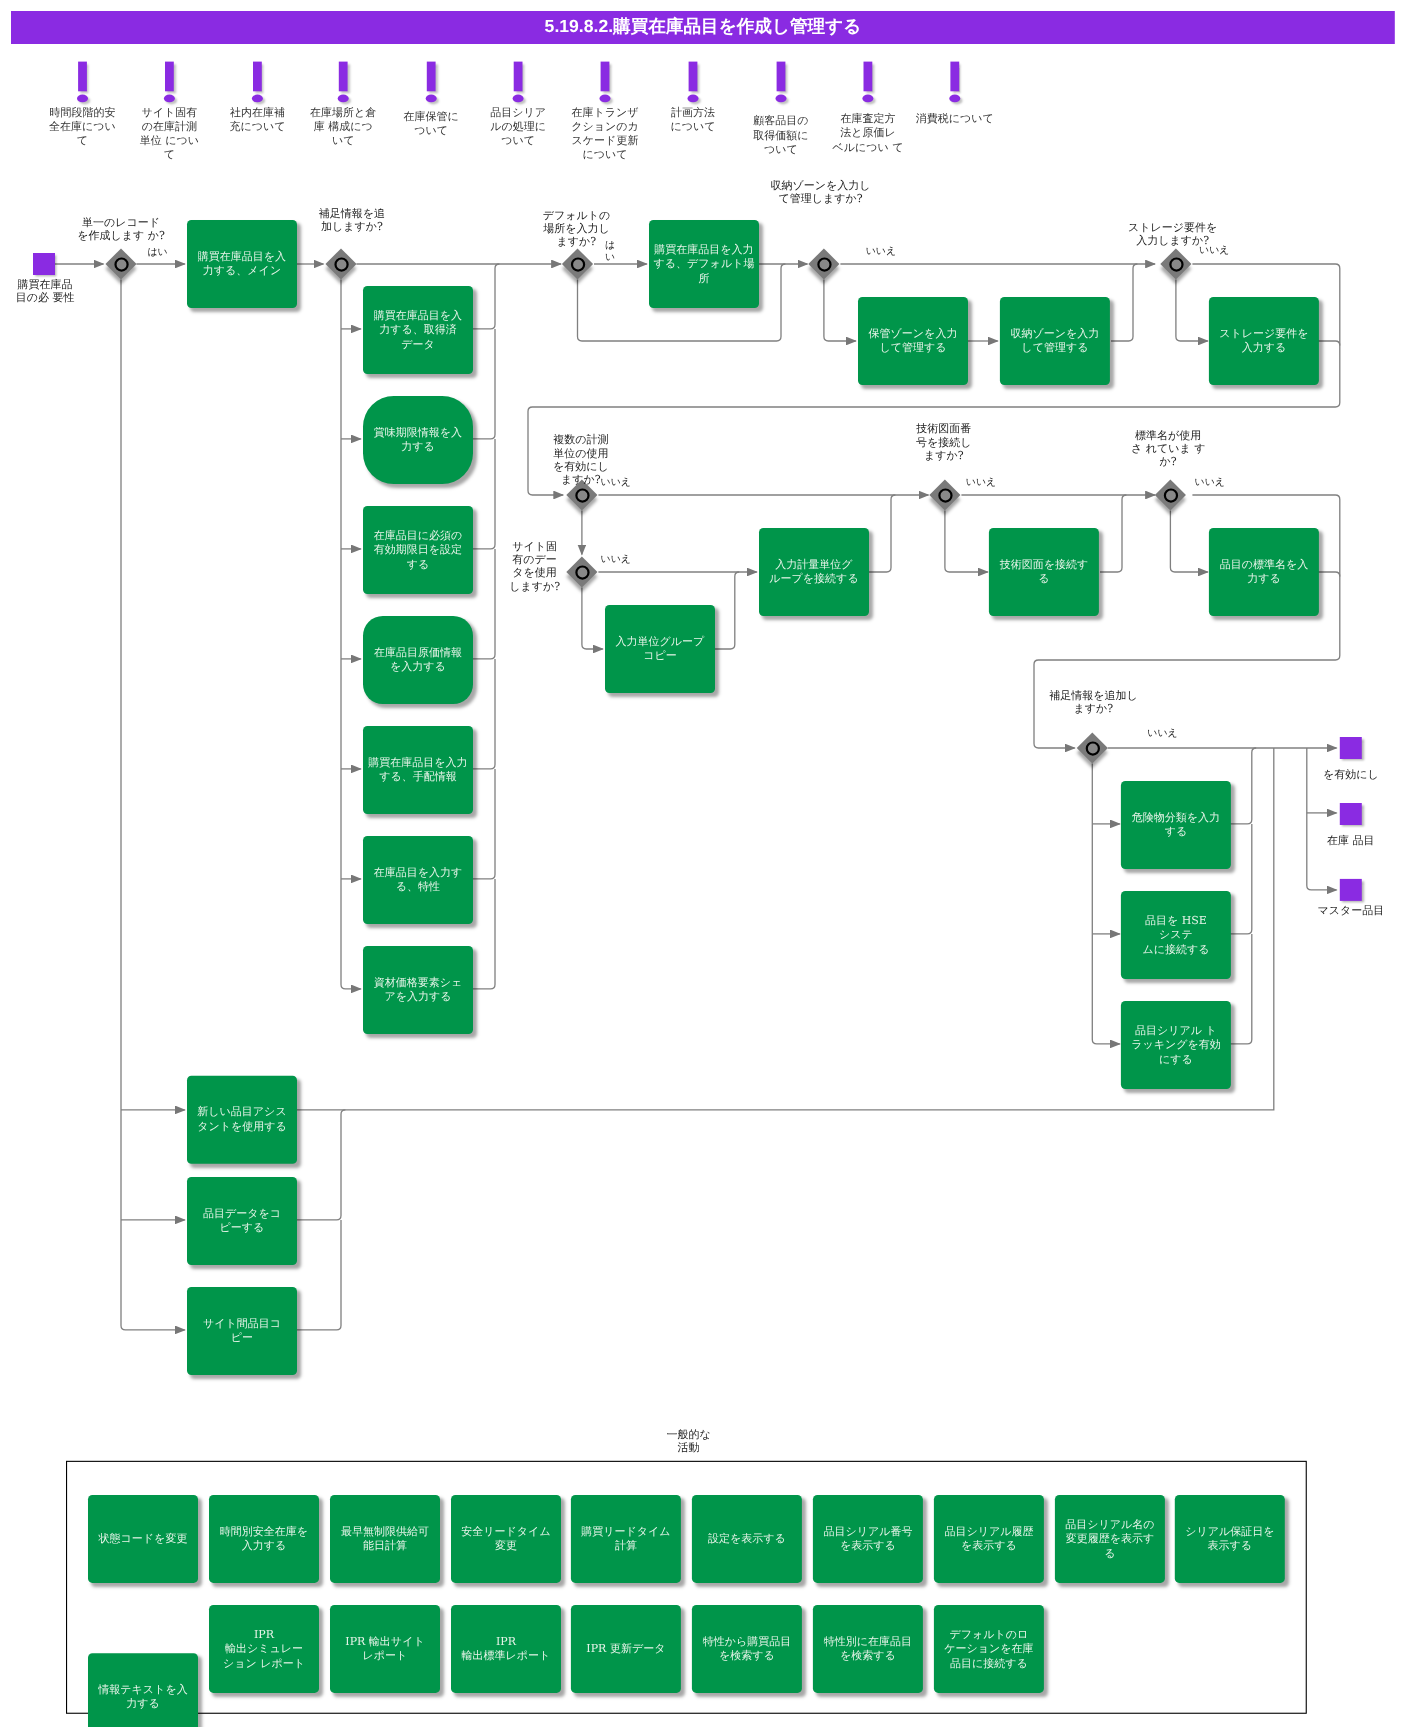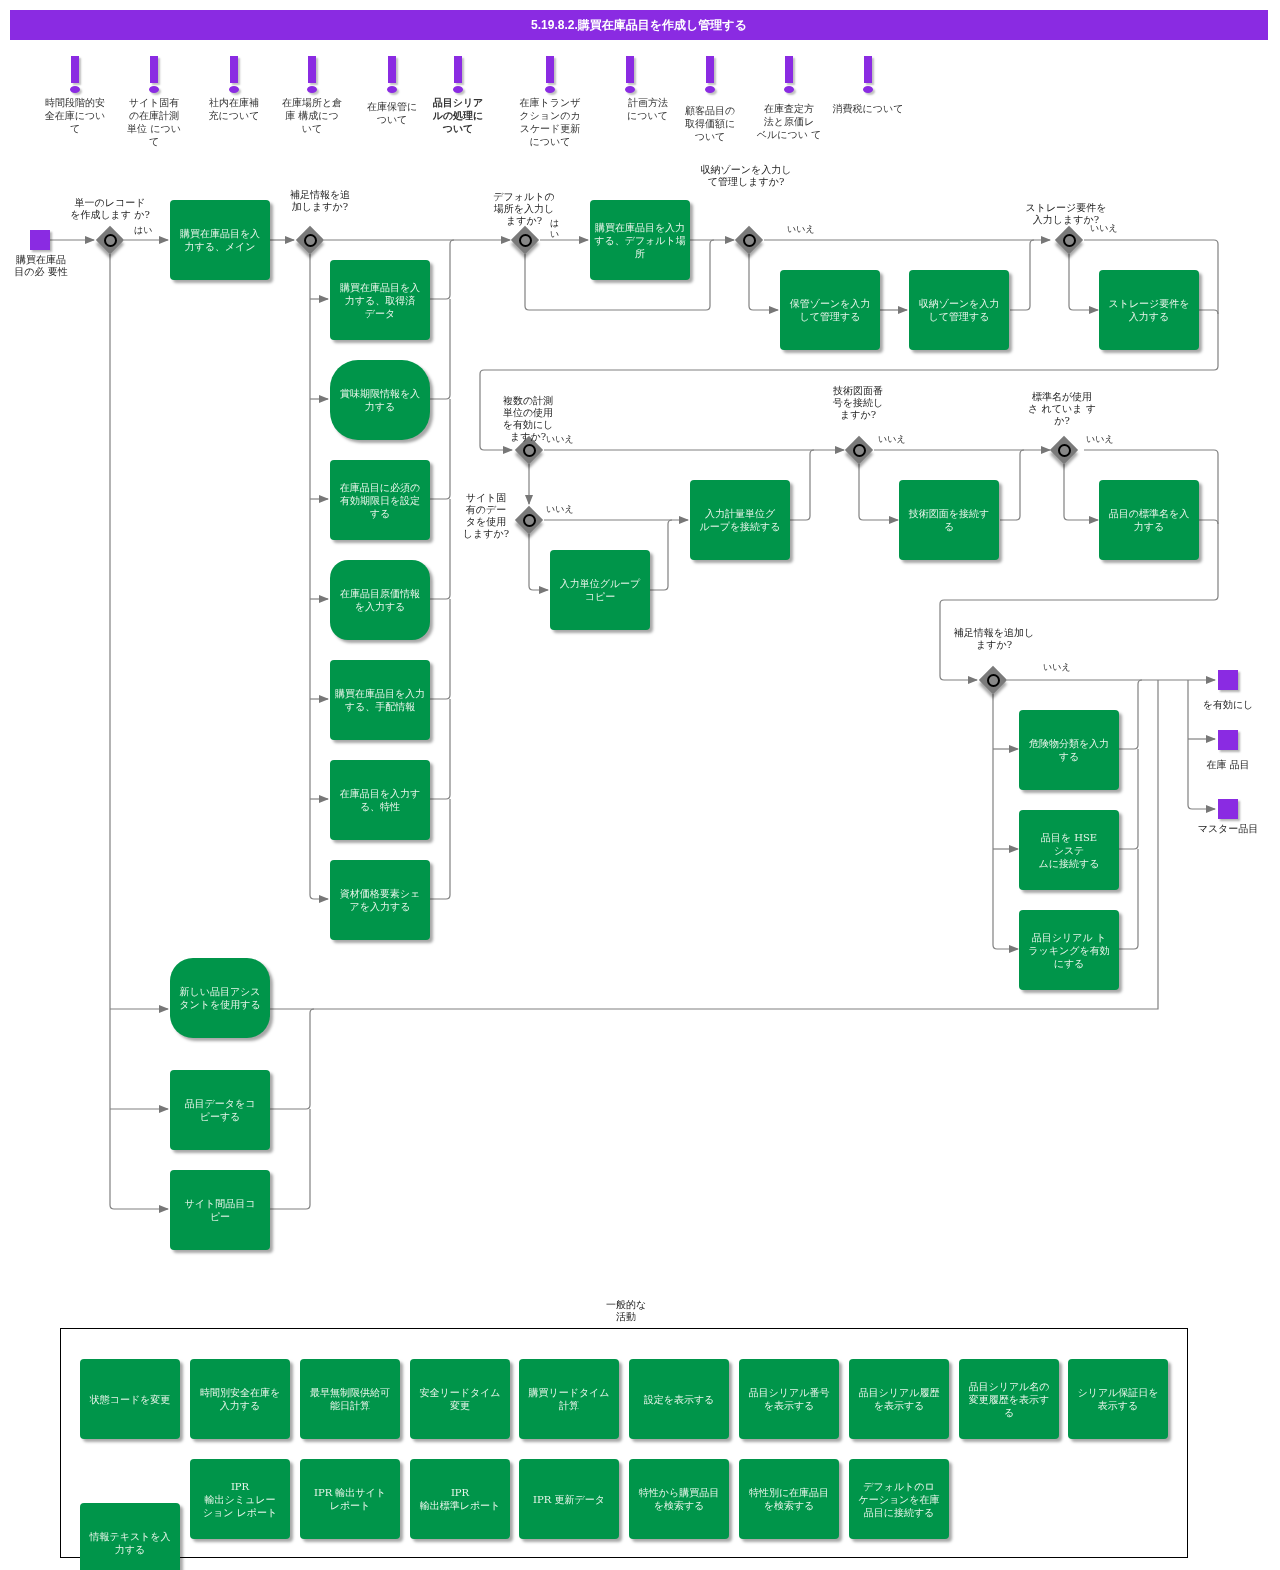--- a/index.html
+++ b/index.html
@@ -1,20 +1,20 @@
 <!DOCTYPE html>
 <html><head>
 <meta charset="utf-8">
 <style>
   html, body { margin:0; padding:0; background:#ffffff; }
   body { width:1280px; height:1570px; position:relative; overflow:hidden;
          font-family:"DejaVu Sans","Liberation Sans",sans-serif; }
   .titlebar { position:absolute; left:10px; top:10px; width:1258px; height:30px;
               background:#8a2be2; color:#ffffff; font-family:"Liberation Sans",sans-serif;
-              font-weight:bold; font-size:12px; text-align:center; line-height:30px; }
+              font-weight:bold; font-size:16px; text-align:center; line-height:30px; }
   .concept { position:absolute; width:80px; text-align:center; }
   .concept .bang { position:relative; width:80px; height:48px; }
   .concept .bang .bar { position:absolute; left:36px; top:10px; width:8px; height:27px;
                         background:#8a2be2; box-shadow:2px 2px 2px rgba(0,0,0,0.25); }
   .concept .bang .dot { position:absolute; left:35px; top:40px; width:10px; height:7px;
                         border-radius:50%; background:#8a2be2; box-shadow:2px 2px 2px rgba(0,0,0,0.25); }
   .concept .lbl { font-family:"DejaVu Serif",serif; font-size:10px; color:#333; line-height:13px;
                   margin-top:2px; padding:0 2px; }
   .task { position:absolute; width:100px; height:80px; background:#00954a; border-radius:4px;
           box-shadow:3px 3px 3px rgba(0,0,0,0.35); color:#e8f5ea; display:flex;
@@ -78,40 +78,40 @@
 いて</div>
 </div>
 <div class="concept" style="left:352px;top:46px;">
   <div class="bang">
       <div class="bar"></div>
       <div class="dot"></div>
     </div>
   <div class="lbl" style="white-space:pre-line;margin-top:6px">在庫保管に
 ついて</div>
 </div>
-<div class="concept" style="left:418px;top:46px;font-weight:bold;">
+<div class="concept" style="left:431px;top:46px;">
   <div class="bang">
       <div class="bar"></div>
       <div class="dot"></div>
     </div>
   <div class="lbl" style="white-space:pre-line">品目シリア
 ルの処理に
 ついて</div>
 </div>
 <div class="concept" style="left:510px;top:46px;">
   <div class="bang">
       <div class="bar"></div>
       <div class="dot"></div>
     </div>
   <div class="lbl" style="white-space:pre-line">在庫トランザ
 クションのカ
 スケード更新
 について</div>
 </div>
-<div class="concept" style="left:590px;top:46px;text-align:right;">
+<div class="concept" style="left:590px;top:46px;">
   <div class="bang">
       <div class="bar"></div>
       <div class="dot"></div>
     </div>
   <div class="lbl" style="white-space:pre-line">計画方法
 について</div>
 </div>
 <div class="concept" style="left:670px;top:46px;">
   <div class="bang">
       <div class="bar"></div>
@@ -362,21 +362,21 @@
 
 <div class="task" style="left:1019px;top:710px;">危険物分類を入力
 する</div>
 <div class="task" style="left:1019px;top:810px;">品目を HSE
 システ
 ムに接続する</div>
 <div class="task" style="left:1019px;top:910px;">品目シリアル ト
 ラッキングを有効
 にする</div>
 
-<div class="task" style="left:170px;top:958px;border-radius:23px;">新しい品目アシス
+<div class="task" style="left:170px;top:978px;">新しい品目アシス
 タントを使用する</div>
 <div class="task" style="left:170px;top:1070px;">品目データをコ
 ピーする</div>
 <div class="task" style="left:170px;top:1170px;">サイト間品目コ
 ピー</div>
 
 <div class="evt" style="left:1218px;top:670px;"></div>
 <div class="note" style="left:1196px;top:699px;width:64px;">を有効にし</div>
 <div class="evt" style="left:1218px;top:730px;"></div>
 <div class="note" style="left:1196px;top:759px;width:64px;">在庫 品目</div>

